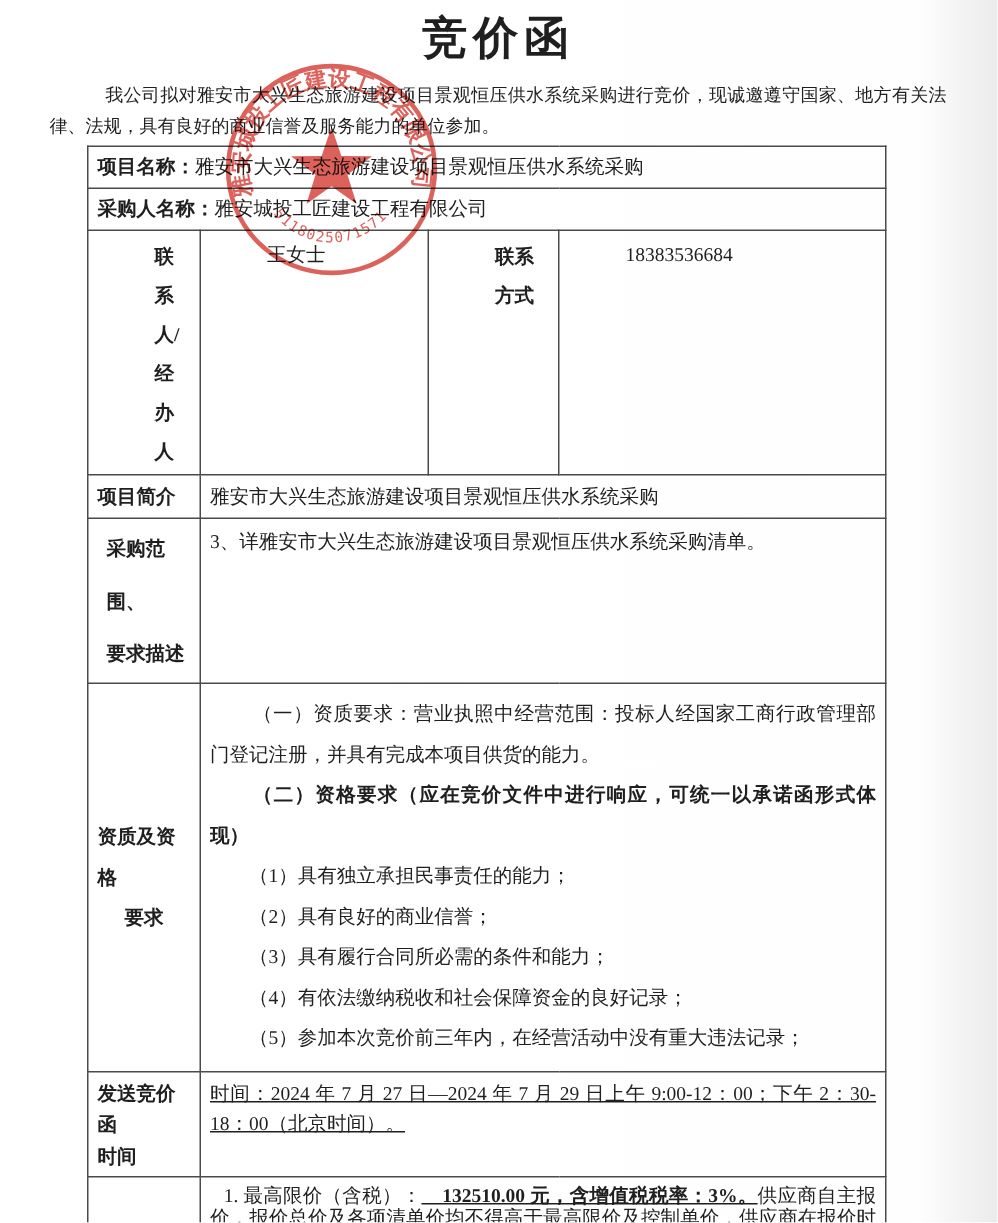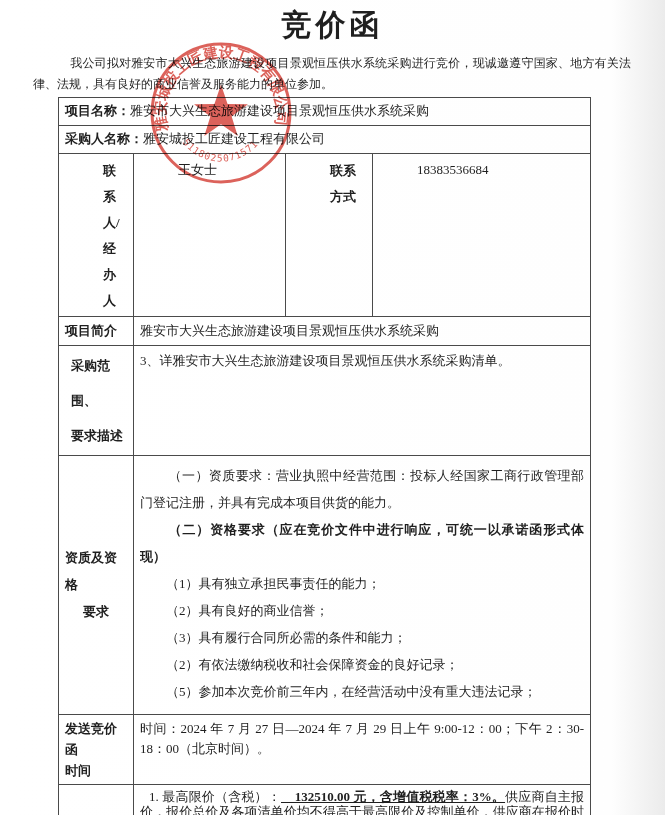--- a/index.html
+++ b/index.html
@@ -43,21 +43,21 @@
   tr.r7 { height:259px; } tr.r8 { height:46px; } tr.r9 { height:150px; }
   tr.r3 td { vertical-align:top; padding-top:6px;padding-left:44px; }
   tr.r3 .cell-label { line-height:2.0; padding-top:4px; }
   tr.r5 td.val { vertical-align:top; padding-top:5px; }
   tr.r5 .cell-label { line-height:2.7;padding-left:12px; }
   tr.r6 .cell-label { line-height:2.3; }
   tr.r6 td.val { line-height:1.75; }
   tr.r7 .cell-label { line-height:2.05; text-align:left; }
   tr.r8 td { vertical-align:top; }
   tr.r8 .cell-label { line-height:1.6; padding-top:4px; }
-  tr.r8 td.val { line-height:1.55; padding-top:4px; text-align:justify; }
+  tr.r8 td.val { line-height:1.55; padding-top:4px; text-align:justify;text-decoration:underline; }
   .clip { overflow:hidden; }
   .qual-wrap { height:250px; padding-top:3px; }
   .q-para { margin:0; text-indent:2.2em; line-height:2.08; text-align:justify; }
   .q-para.bold { font-weight:bold; }
   .q-item { margin:0; text-indent:2em; line-height:2.08; }
   .quote-wrap { height:142px; padding-top:2px; }
   .quote-p1 { margin:0; line-height:1.16; text-indent:0.7em; text-align:justify; }
   .uline { font-weight:bold; text-decoration:underline; white-space:pre-wrap; }
   .stamp {
     position:absolute; left:146px; top:38px;
@@ -129,21 +129,21 @@
           <span class="lbl-line">资质及资格</span>
           <span class="lbl-line center">要求</span>
         </td>
         <td colspan="3">
           <div class="clip qual-wrap">
             <p class="q-para">（一）资质要求：营业执照中经营范围：投标人经国家工商行政管理部门登记注册，并具有完成本项目供货的能力。</p>
             <p class="q-para bold">（二）资格要求（应在竞价文件中进行响应，可统一以承诺函形式体现）</p>
             <p class="q-item">（1）具有独立承担民事责任的能力；</p>
             <p class="q-item">（2）具有良好的商业信誉；</p>
             <p class="q-item">（3）具有履行合同所必需的条件和能力；</p>
-            <p class="q-item">（2）有依法缴纳税收和社会保障资金的良好记录；</p>
+            <p class="q-item">（4）有依法缴纳税收和社会保障资金的良好记录；</p>
             <p class="q-item">（5）参加本次竞价前三年内，在经营活动中没有重大违法记录；</p>
             <p class="q-item">（6）法律、行政法规规定的其他条件；</p>
           </div>
         </td>
       </tr>
 
       <tr class="r8">
         <td class="cell-label">
           <span class="lbl-line">发送竞价函</span>
           <span class="lbl-line">时间</span>

